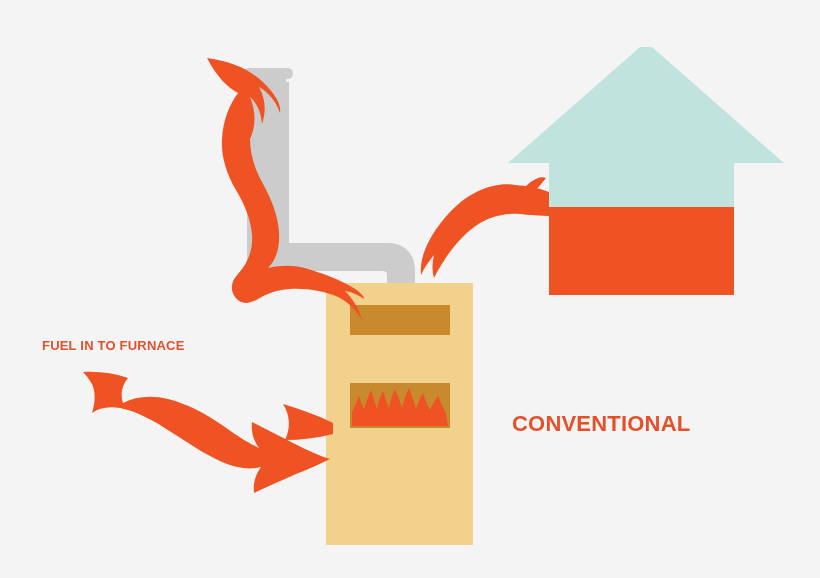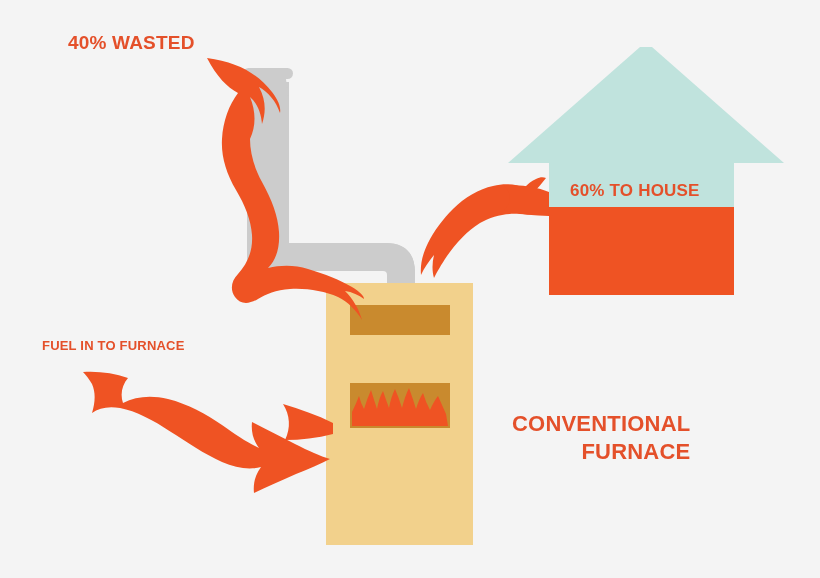--- a/index.html
+++ b/index.html
@@ -48,21 +48,21 @@
   #label-fuel-in {
     left: 42px;
     top: 338px;
     font-size: 13px;
   }
   #label-furnace {
     left: 512px;
     top: 410px;
     font-size: 22px;
     line-height: 28px;
-    text-align: right;
+    text-align: center;
   }
   #label-furnace .furnace-line {
     display: block;
   }
 </style>
 </head>
 <body>
 
 <div id="diagram-root">
 
@@ -189,24 +189,21 @@
 
       <path fill="#ef5323" d="M283,404
                C300,409 317,415 333,423
                L333,434
                C317,438 301,440 285,440
                C291,428 290,415 283,404 Z"></path>
     </g>
 
   </svg>
 
-  <div class="diagram-label" id="label-wasted">40% WASTED</div>
-
-  <div class="diagram-label" id="label-to-house">60% TO HOUSE</div>
+
 
   <div class="diagram-label" id="label-fuel-in">FUEL IN TO FURNACE</div>
 
   <div class="diagram-label" id="label-furnace">
     <span class="furnace-line">CONVENTIONAL</span>
-    <span class="furnace-line">FURNACE</span>
   </div>
 
 </div>
 
 </body></html>

